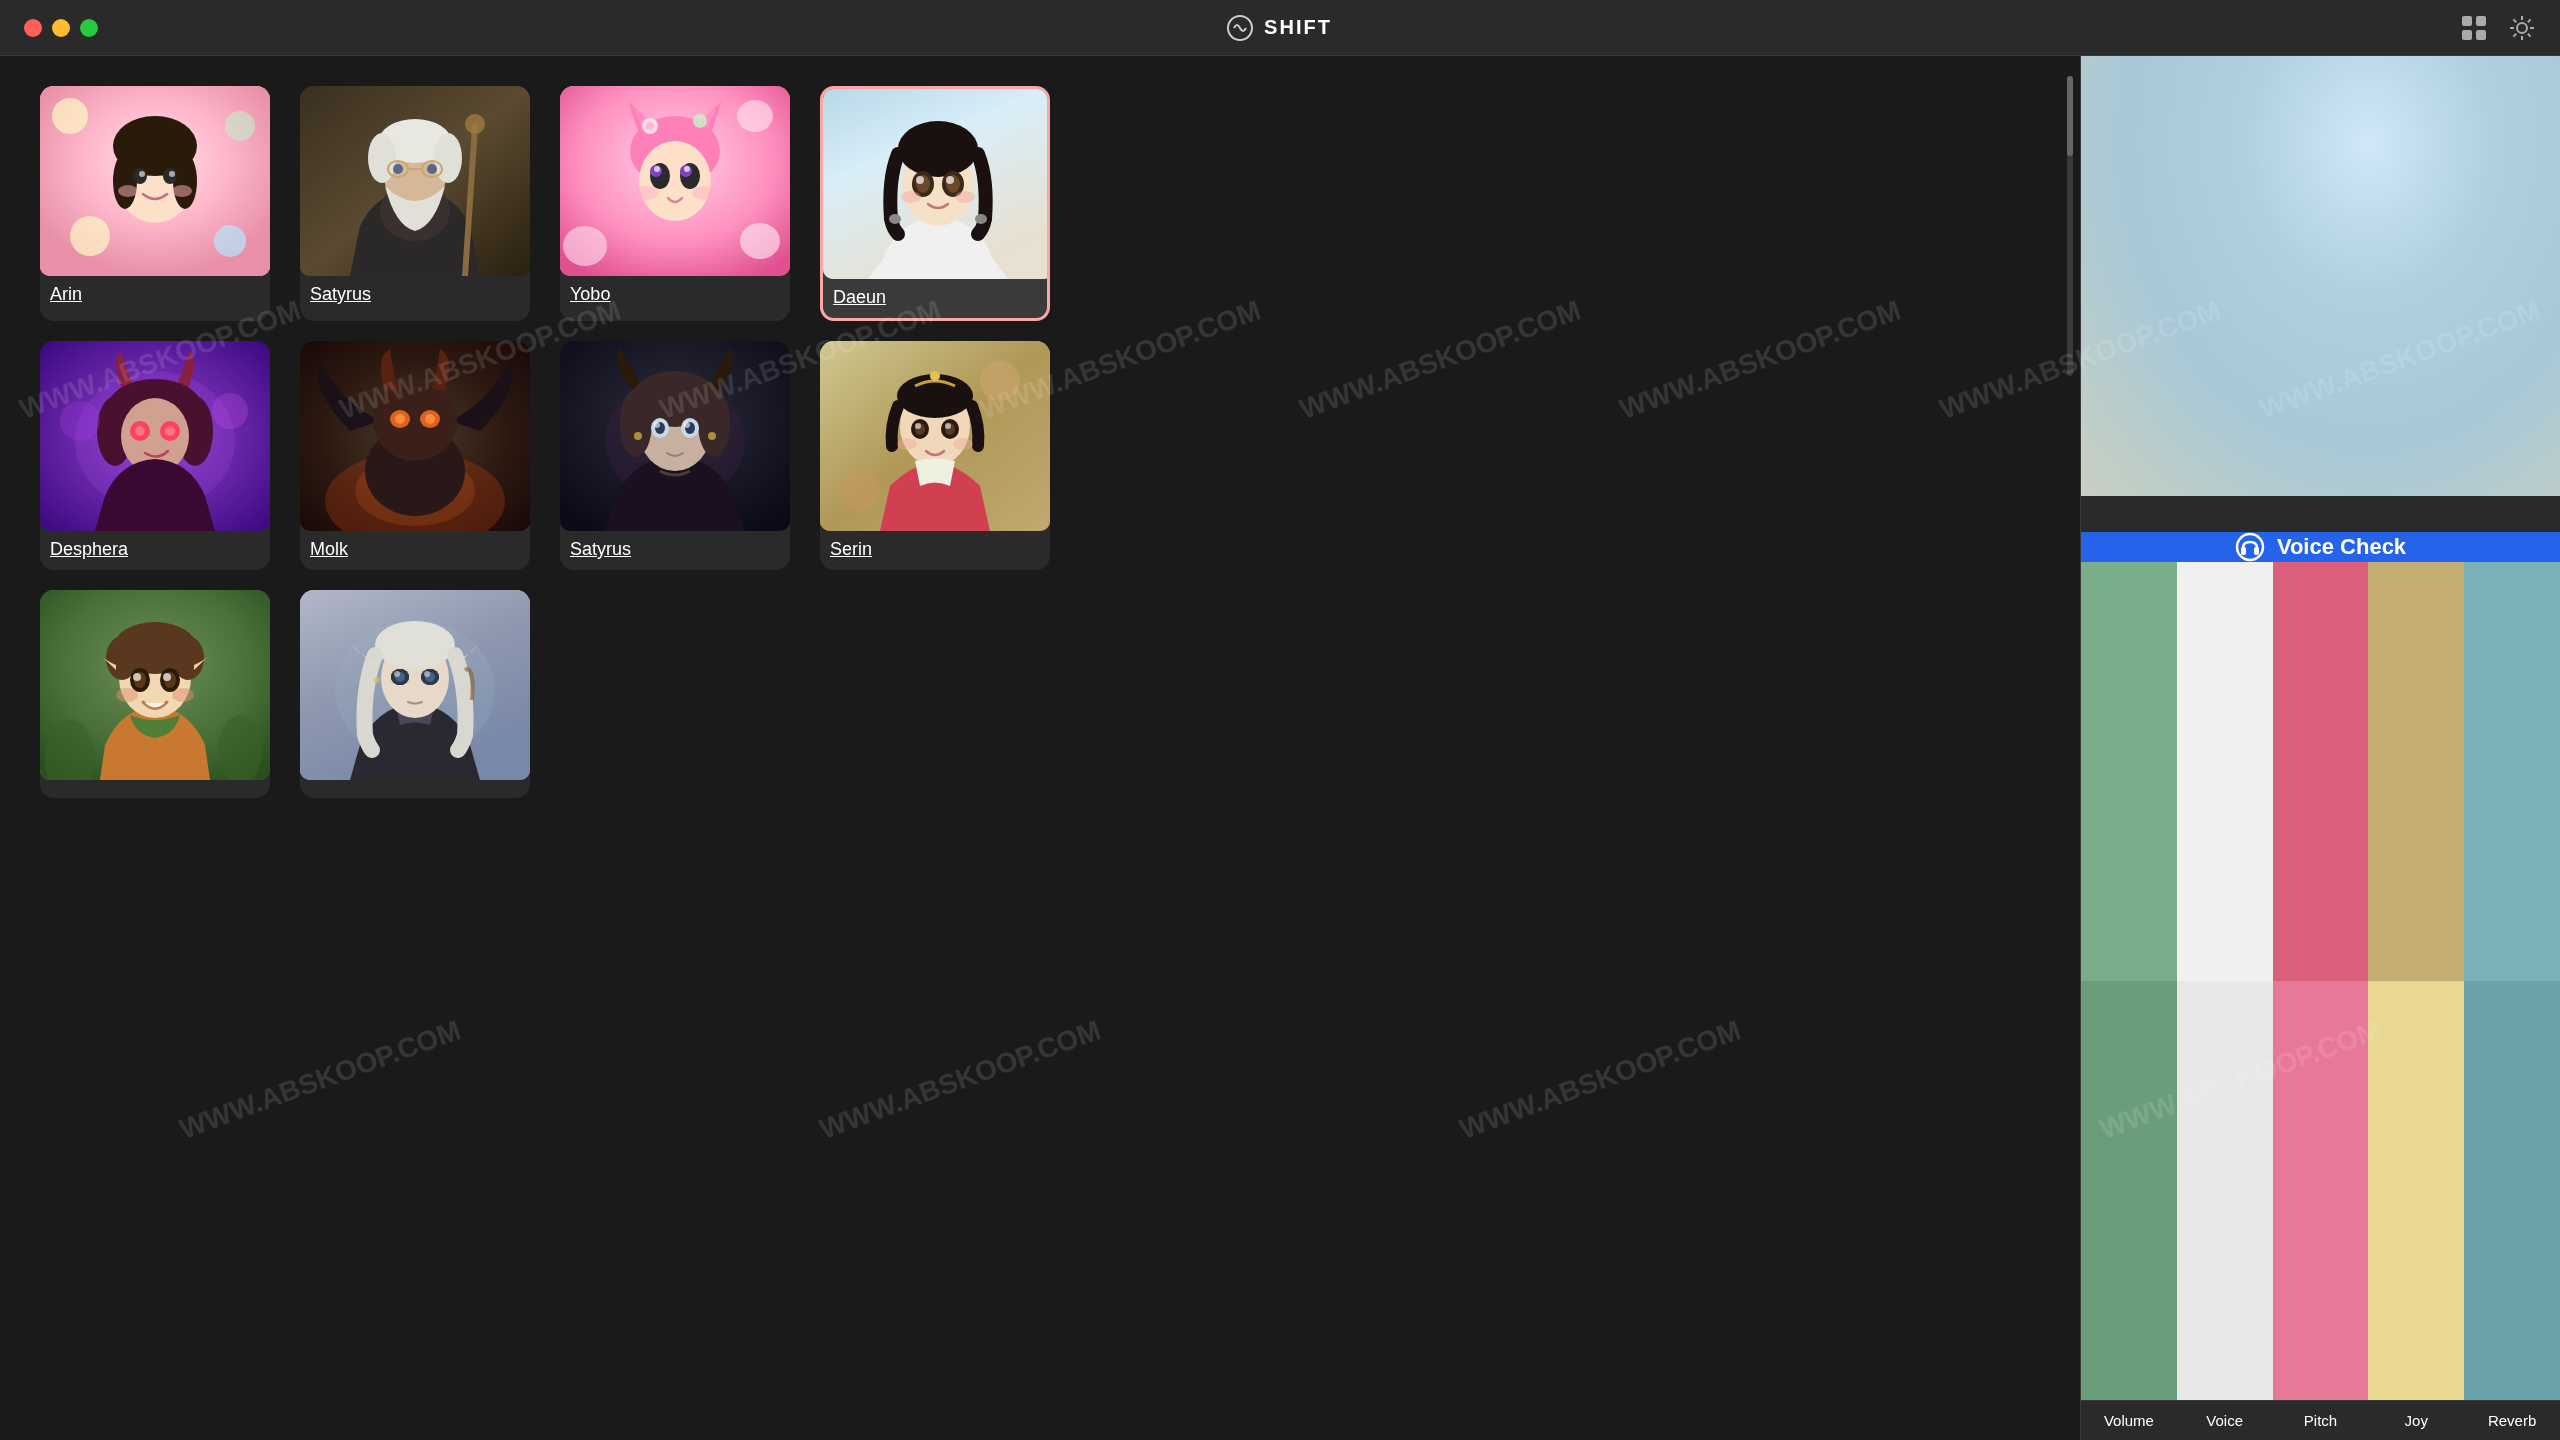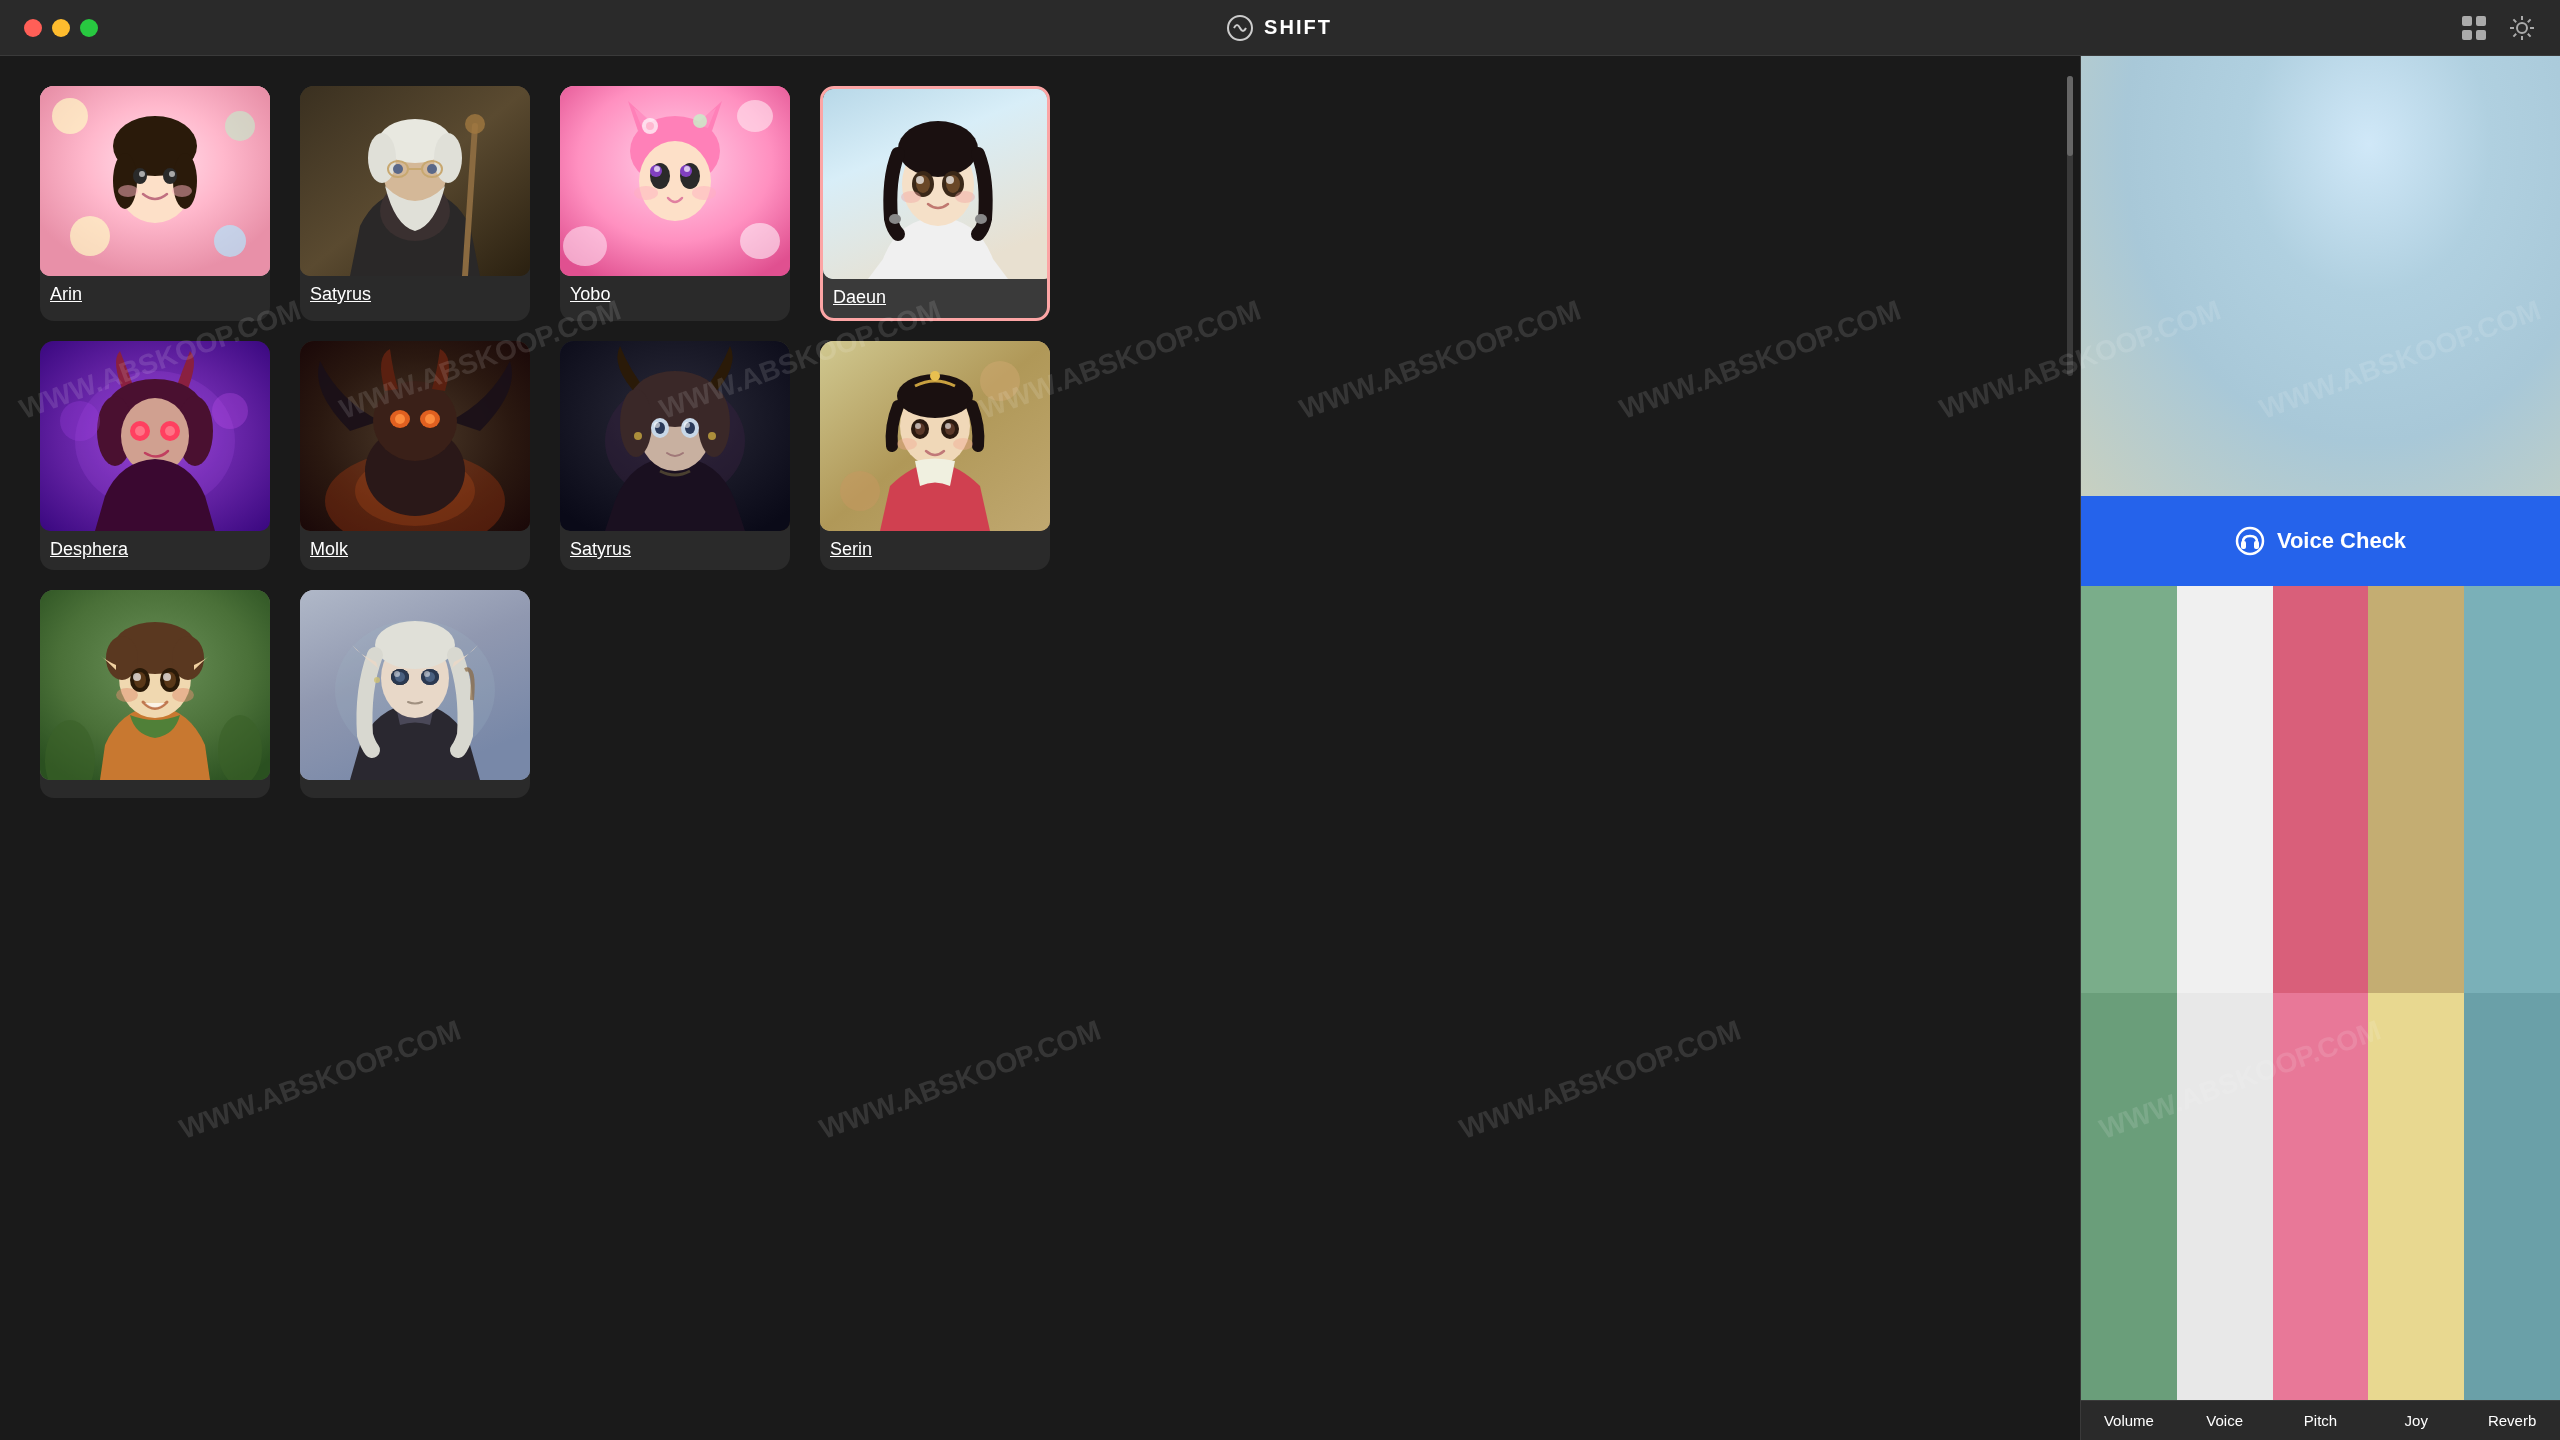--- a/index.html
+++ b/index.html
@@ -200,21 +200,22 @@
     }
     .preview-daeun::before {
       content: '';
       position: absolute;
       inset: 0;
       background: radial-gradient(ellipse at 60% 20%, #d0e8f8 0%, #b0d0e0 30%, #a8c8d8 60%, #c8d0c0 100%);
     }
 
     .action-buttons {
       display: flex;
-      height: 90px;
+      height: 66px;
+      align-items: flex-end;
     }
 
     .btn-voice-check {
       flex: 1;
       background: #2563eb;
       color: #fff;
       border: none;
       font-size: 22px;
       font-weight: 600;
       cursor: pointer;

